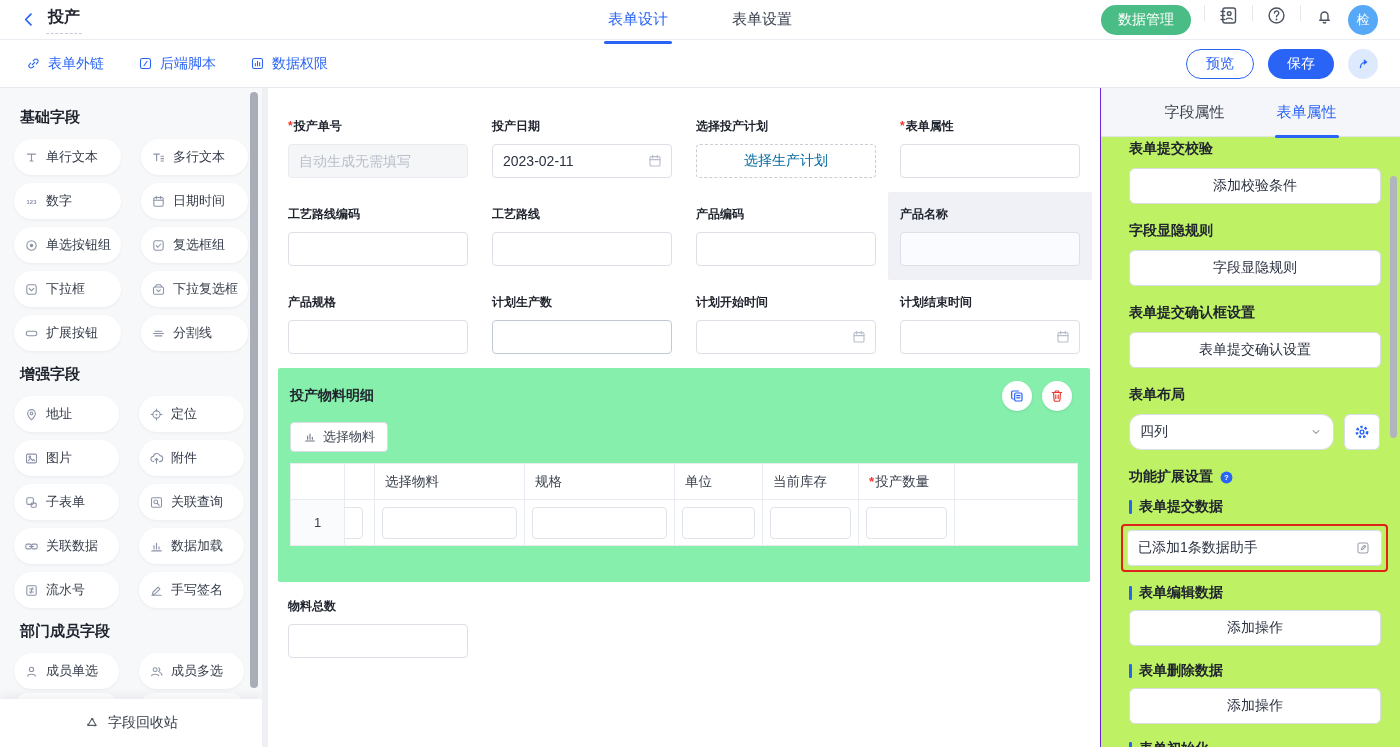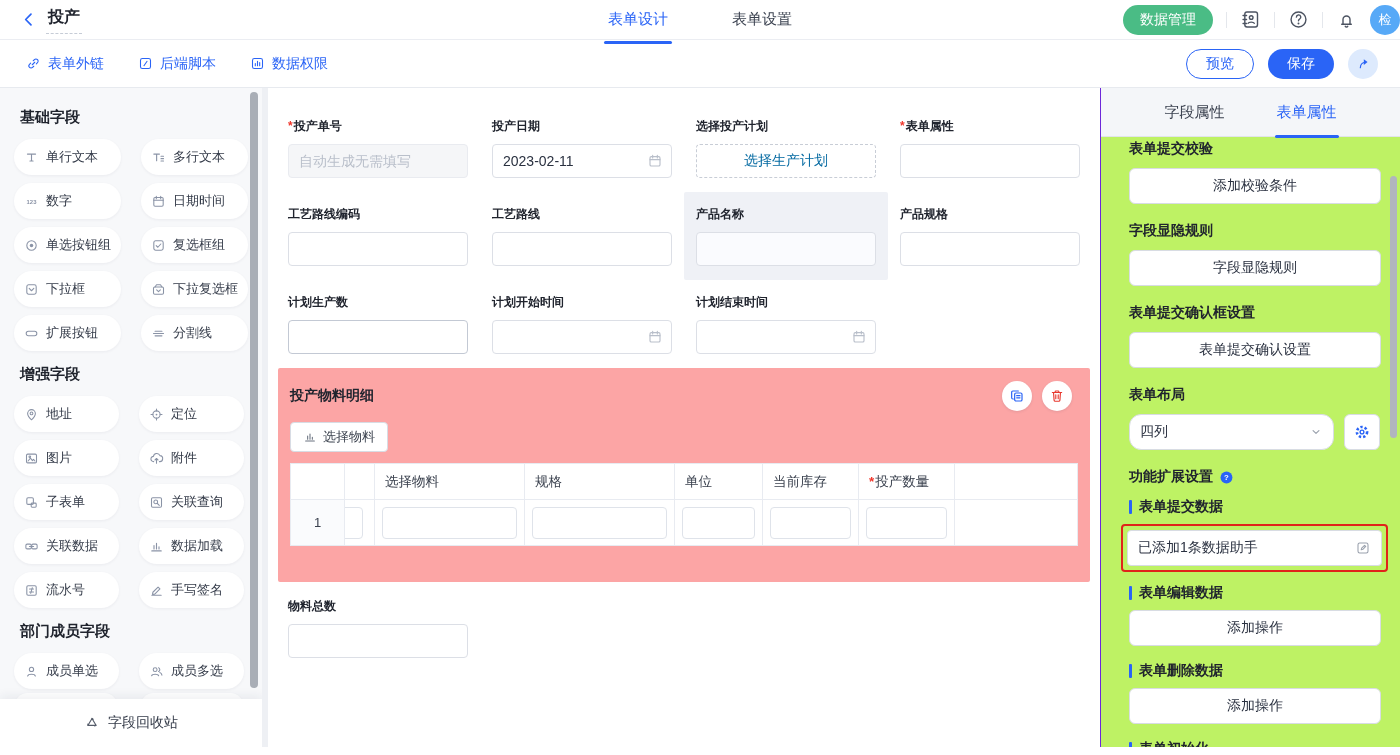--- a/index.html
+++ b/index.html
@@ -10,21 +10,21 @@
 
   
   .top-header { height:40px; background:#fff; border-bottom:1px solid #ebedf2; display:flex; align-items:center; position:relative; z-index:6; }
   .back-group { display:flex; align-items:center; gap:9px; padding-left:20px; }
   .back-ic { color:#2a64f6; width:17px; height:17px; cursor:pointer; }
   .doc-title { font-size:16px; font-weight:600; color:#20242e; border-bottom:1px dashed #c6ccd6; padding:1px 2px 5px; }
   .top-tabs { position:absolute; left:50%; transform:translateX(-50%); height:48px; display:flex; gap:56px; }
   .top-tab { height:48px; display:flex; align-items:center; font-size:15px; color:#3b4250; cursor:pointer; position:relative; padding:0 4px; }
   .top-tab.active { color:#2a64f6; }
   .top-tab.active::after { content:""; position:absolute; left:0; right:0; bottom:0; height:3px; background:#2a64f6; border-radius:2px; }
-  .top-right { margin-left:auto; display:flex; align-items:center; gap:13px; }
+  .top-right { margin-left:auto; display:flex; align-items:flex-start; gap:13px; padding-right:22px; }
   .btn-green { height:30px; border-radius:15px; background:#4abc85; color:#fff; font-size:14px; padding:0 17px; display:flex; align-items:center; border:none; cursor:pointer; }
   .vdiv { width:1px; height:16px; background:#e4e7ec; }
   .hd-ic { width:21px; height:21px; color:#4c5361; cursor:pointer; }
   .avatar { width:30px; height:30px; border-radius:50%; background:#57a9f7; color:#fff; font-size:13px; display:flex; align-items:center; justify-content:center; cursor:pointer; }
 
   
   .sub-toolbar { height:48px; background:#fff; border-bottom:1px solid #e7eaef; display:flex; align-items:center; position:relative; z-index:5; }
   .tool-links { display:flex; gap:34px; padding-left:26px; }
   .tool-link { display:flex; align-items:center; gap:7px; color:#2a64f6; font-size:14px; cursor:pointer; }
   .tool-link .ic { width:15px; height:15px; }
@@ -65,21 +65,21 @@
   .f-input::placeholder { color:#b9bfca; }
   .f-input.disabled { background:#f5f6f8; border-color:#e9ebf0; }
   .f-input.soft { background:#fafbfe; }
   .f-input.hoverline { border-color:#c3c9d4; }
   .f-input.w-ic { padding-right:30px; }
   .cal-ic { position:absolute; right:9px; top:9px; width:16px; height:16px; color:#b9bfca; cursor:pointer; }
   .dashed-box { width:180px; height:34px; border:1px dashed #c8cdd6; border-radius:4px; display:flex; align-items:center; justify-content:center;
                 color:#0369a1; font-size:14px; cursor:pointer; }
 
   
-  .subform { width:812px; margin:0 0 0 2px; background:#fca5a5; border-radius:2px; padding:13px 12px 36px; }
+  .subform { width:812px; margin:0 0 0 2px; background:#86efac; border-radius:2px; padding:13px 12px 36px; }
   .sf-head { display:flex; align-items:center; }
   .sf-title { font-size:14px; font-weight:700; color:#20242e; }
   .sf-actions { margin-left:auto; display:flex; gap:10px; margin-right:6px; }
   .circle-btn { width:30px; height:30px; border-radius:50%; background:#fff; border:none; display:flex; align-items:center; justify-content:center;
                 box-shadow:0 1px 3px rgba(31,41,65,.10); cursor:pointer; }
   .circle-btn .ic { width:16px; height:16px; }
   .copy-c { color:#2a64f6; } .trash-c { color:#e8382e; }
   .select-btn { margin-top:11px; height:30px; background:#fff; border:1px solid #d8dce4; border-radius:4px; display:inline-flex; align-items:center;
                 gap:6px; padding:0 12px; font-size:13px; color:#3b424e; cursor:pointer; }
   .select-btn .ic { width:14px; height:14px; color:#68707e; }
@@ -607,20 +607,24 @@
           <div class="f-label"><span class="ast">*</span><span>表单属性</span></div>
           <input class="f-input" style="">
         </div>
 
         <div class="f-cell">
           <div class="f-label">工艺路线编码</div>
           <input class="f-input" style="">
         </div>
         <div class="f-cell">
           <div class="f-label">工艺路线</div>
+          <input class="f-input" style="">
+        </div>
+        <div class="f-cell">
+          <div class="f-label">产品编码</div>
           <input class="f-input" style="">
         </div>
         <div class="f-cell selected">
           <div class="f-label">产品名称</div>
           <input class="f-input soft" style="">
         </div>
 
         <div class="f-cell">
           <div class="f-label">产品规格</div>
           <input class="f-input" style="">

